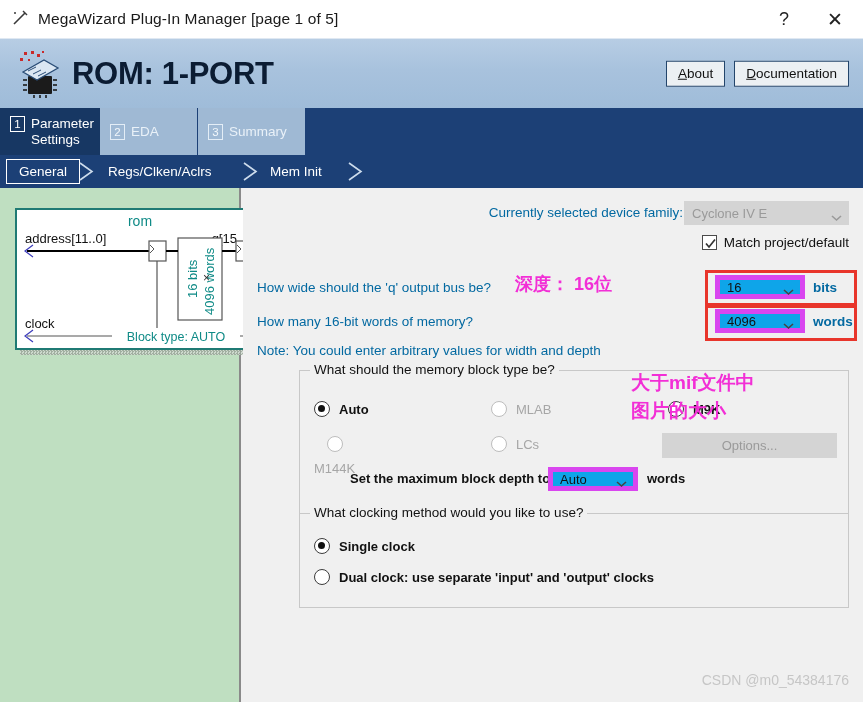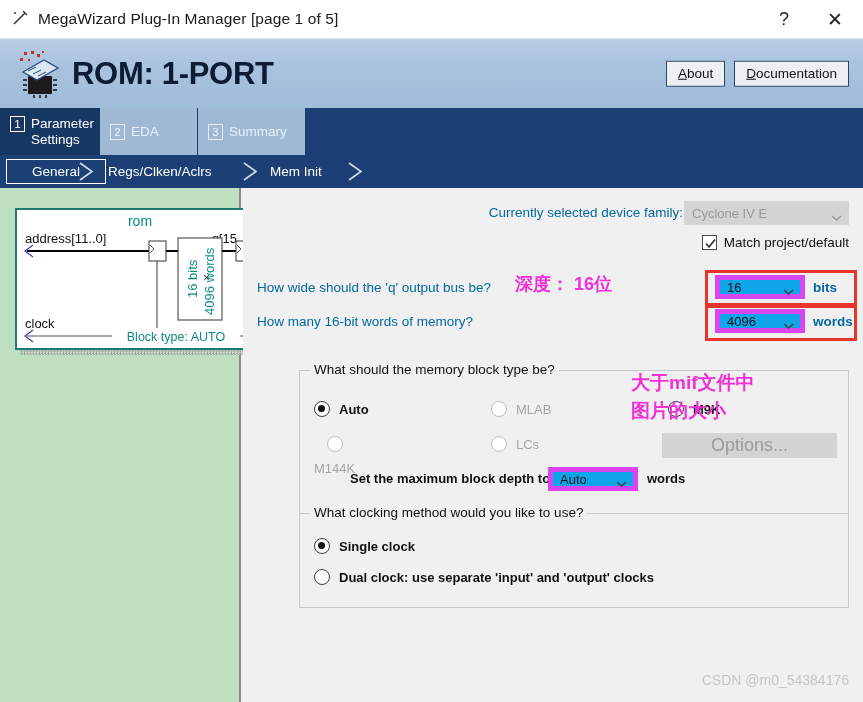--- a/index.html
+++ b/index.html
@@ -102,21 +102,21 @@
   .crumbs {
     position: absolute; left: 0; top: 155px; width: 863px; height: 33px;
     background: #1c4076; color: #ffffff;
   }
   .crumb {
     position: absolute; top: 4px; height: 25px;
     display: flex; align-items: center; font-size: 13.5px;
     color: #ffffff; cursor: pointer; white-space: nowrap;
   }
   .crumb.sel {
-    border: 1px solid #ffffff; padding: 0 25px; left: 6px;
+    border: 1px solid #ffffff; padding: 0 12px; left: 6px;
   }
   .crumb.c2 { left: 108px; }
   .crumb.c3 { left: 270px; }
   .chev {
     position: absolute; top: 6px; width: 22px; height: 21px;
   }
   .chev svg { display: block; }
 
   
   .leftpanel {
@@ -199,21 +199,21 @@
   .radio.dim { border-color: #bdbdbd; }
   .radio.on::after {
     content: ""; position: absolute; left: 3px; top: 3px;
     width: 7px; height: 7px; border-radius: 50%; background: #111;
   }
   .radio-wrap .rlabel { font-weight: bold; }
   .radio-wrap.dim .rlabel { font-weight: normal; }
 
   .btn-disabled {
     position: absolute; background: #d4d4d4; border: 1px solid #d4d4d4;
-    color: #9a9a9a; font-size: 18px; display: flex; align-items: center;
+    color: #9a9a9a; font-size: 13px; display: flex; align-items: center;
     justify-content: center; cursor: default;
   }
 
   .depth-label {
     position: absolute; font-size: 13px; color: #111; font-weight: bold;
     white-space: nowrap;
   }
 
   .watermark {
     position: absolute; right: 14px; bottom: 14px;
@@ -403,20 +403,21 @@
     <div class="combo" style="left:472px; top:121px; width:90px;">
       <span>4096</span>
       <span class="arrow">
         <svg width="11" height="7" viewBox="0 0 11 7">
             <polyline points="1,1.5 5.5,5.5 10,1.5" fill="none" stroke="#444" stroke-width="1.6"></polyline>
           </svg>
       </span>
     </div>
     <div class="row-label" style="left:570px; top:126px; font-weight:bold;">words</div>
 
+    <div class="row-label" style="left:14px; top:155px;">Note: You could enter arbitrary values for width and depth</div>
 
     <div class="group" style="left:56px; top:182px; width:550px; height:144px;">
       <div class="group-title">What should the memory block type be?</div>
 
       <div class="radio-wrap" style="left:14px; top:30px;">
         <span class="radio on"></span>
         <span class="rlabel">Auto</span>
       </div>
       <div class="radio-wrap dim" style="left:191px; top:30px;">
         <span class="radio dim"></span>

